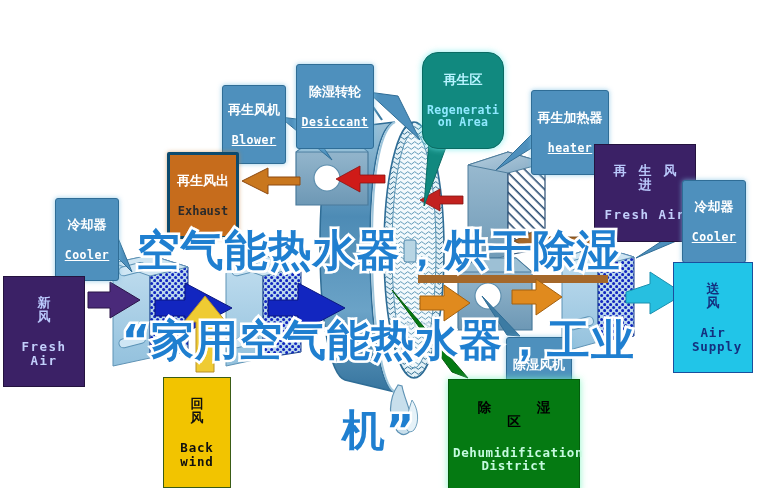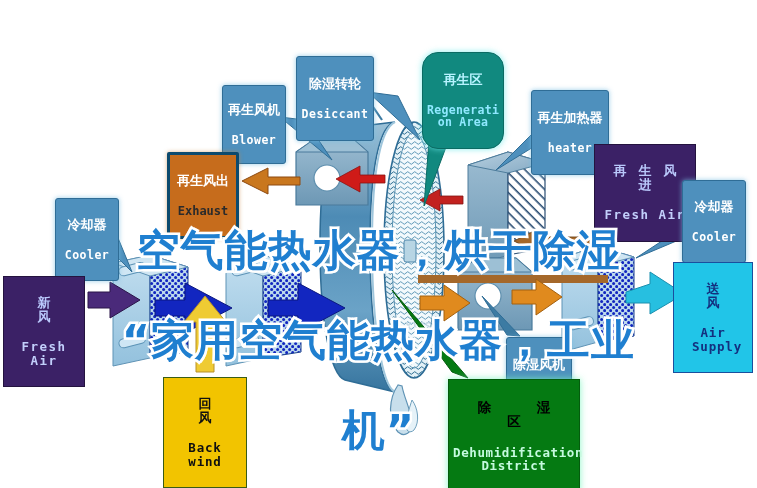--- a/index.html
+++ b/index.html
@@ -36,21 +36,21 @@
 
   
   .lbl.blue{
     background:#4e90bd;
     border:1px solid #2f6d96;
     color:#ffffff;
     border-radius:3px;
     box-shadow:0 0 5px rgba(120,190,225,.75);
   }
   .lbl.blue .cn{font-size:13px;}
-  .lbl.blue .en{font-size:11.5px;letter-spacing:.5px;}
+  .lbl.blue .en{font-size:11.5px;letter-spacing:.5px;text-decoration:underline;}
 
   
   .lbl.teal{
     background:#11897f;
     border:1px solid #0b6b63;
     color:#8fe8ff;
     border-radius:16px;
     box-shadow:0 0 6px rgba(110,235,235,.8);
   }
   .lbl.teal .cn{font-size:13px;color:#b7f3ff;}
@@ -316,21 +316,21 @@
       <path d="M706,212 L636,258 L712,226 Z" fill="#4e90bd" stroke="#2f6d96" stroke-width="1"></path>
 
       <path d="M92,232 L132,272 L116,233 Z" fill="#4e90bd" stroke="#2f6d96" stroke-width="1"></path>
 
       <path d="M507,335 L482,296 L520,336 Z" fill="#3c7ba3" stroke="#2f6d96" stroke-width="1"></path>
 
       <path d="M452,372 L392,290 L468,378 Z" fill="#057a12" stroke="#045c0d" stroke-width="1"></path>
     </g>
   </svg>
 
-  <div class="lbl blue" style="left:296px;top:56px;width:78px;padding:3px 4px;">
+  <div class="lbl blue" style="left:296px;top:64px;width:78px;padding:3px 4px;">
     <span class="cn">除湿转轮</span>
     <span class="en">Desiccant</span>
   </div>
 
   <div class="lbl blue" style="left:222px;top:85px;width:64px;padding:0 4px;">
     <span class="cn">再生风机</span>
     <span class="en">Blower</span>
   </div>
 
   <div class="lbl teal" style="left:422px;top:52px;width:82px;padding:3px 4px;">
@@ -362,21 +362,21 @@
   <div class="lbl blue" style="left:55px;top:198px;width:64px;padding:2px 4px;">
     <span class="cn">冷却器</span>
     <span class="en">Cooler</span>
   </div>
 
   <div class="lbl purple" style="left:3px;top:276px;width:82px;padding:2px 4px;">
     <span class="cn">新　　风</span>
     <span class="en">Fresh Air</span>
   </div>
 
-  <div class="lbl yellow" style="left:163px;top:377px;width:84px;padding:2px 4px;">
+  <div class="lbl yellow" style="left:163px;top:377px;width:68px;padding:2px 4px;">
     <span class="cn">回　　风</span>
     <span class="en">Back wind</span>
   </div>
 
   <div class="lbl blue" style="left:506px;top:337px;width:66px;padding:3px 4px;">
     <span class="cn">除湿风机</span>
     <span class="en">Blower</span>
   </div>
 
   <div class="lbl green" style="left:448px;top:379px;width:132px;padding:3px 4px;">

